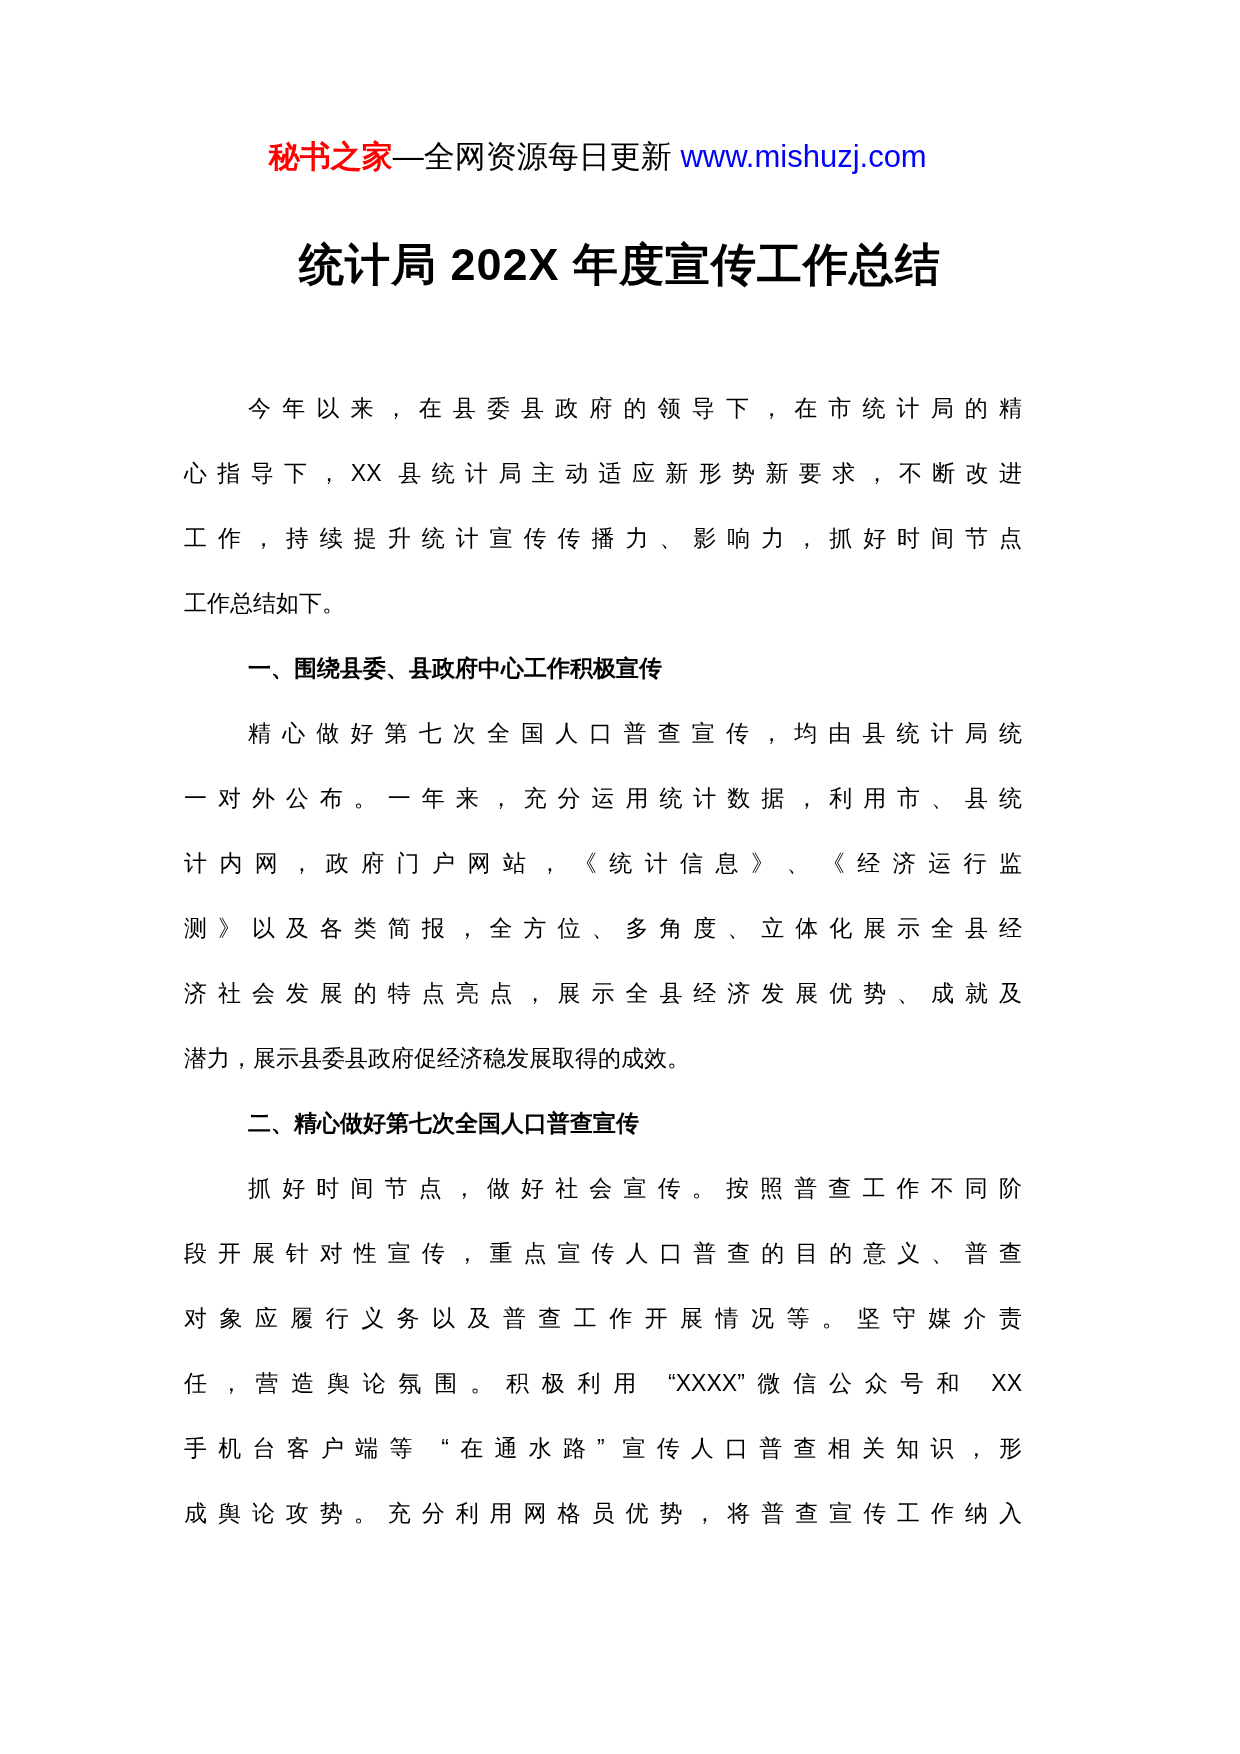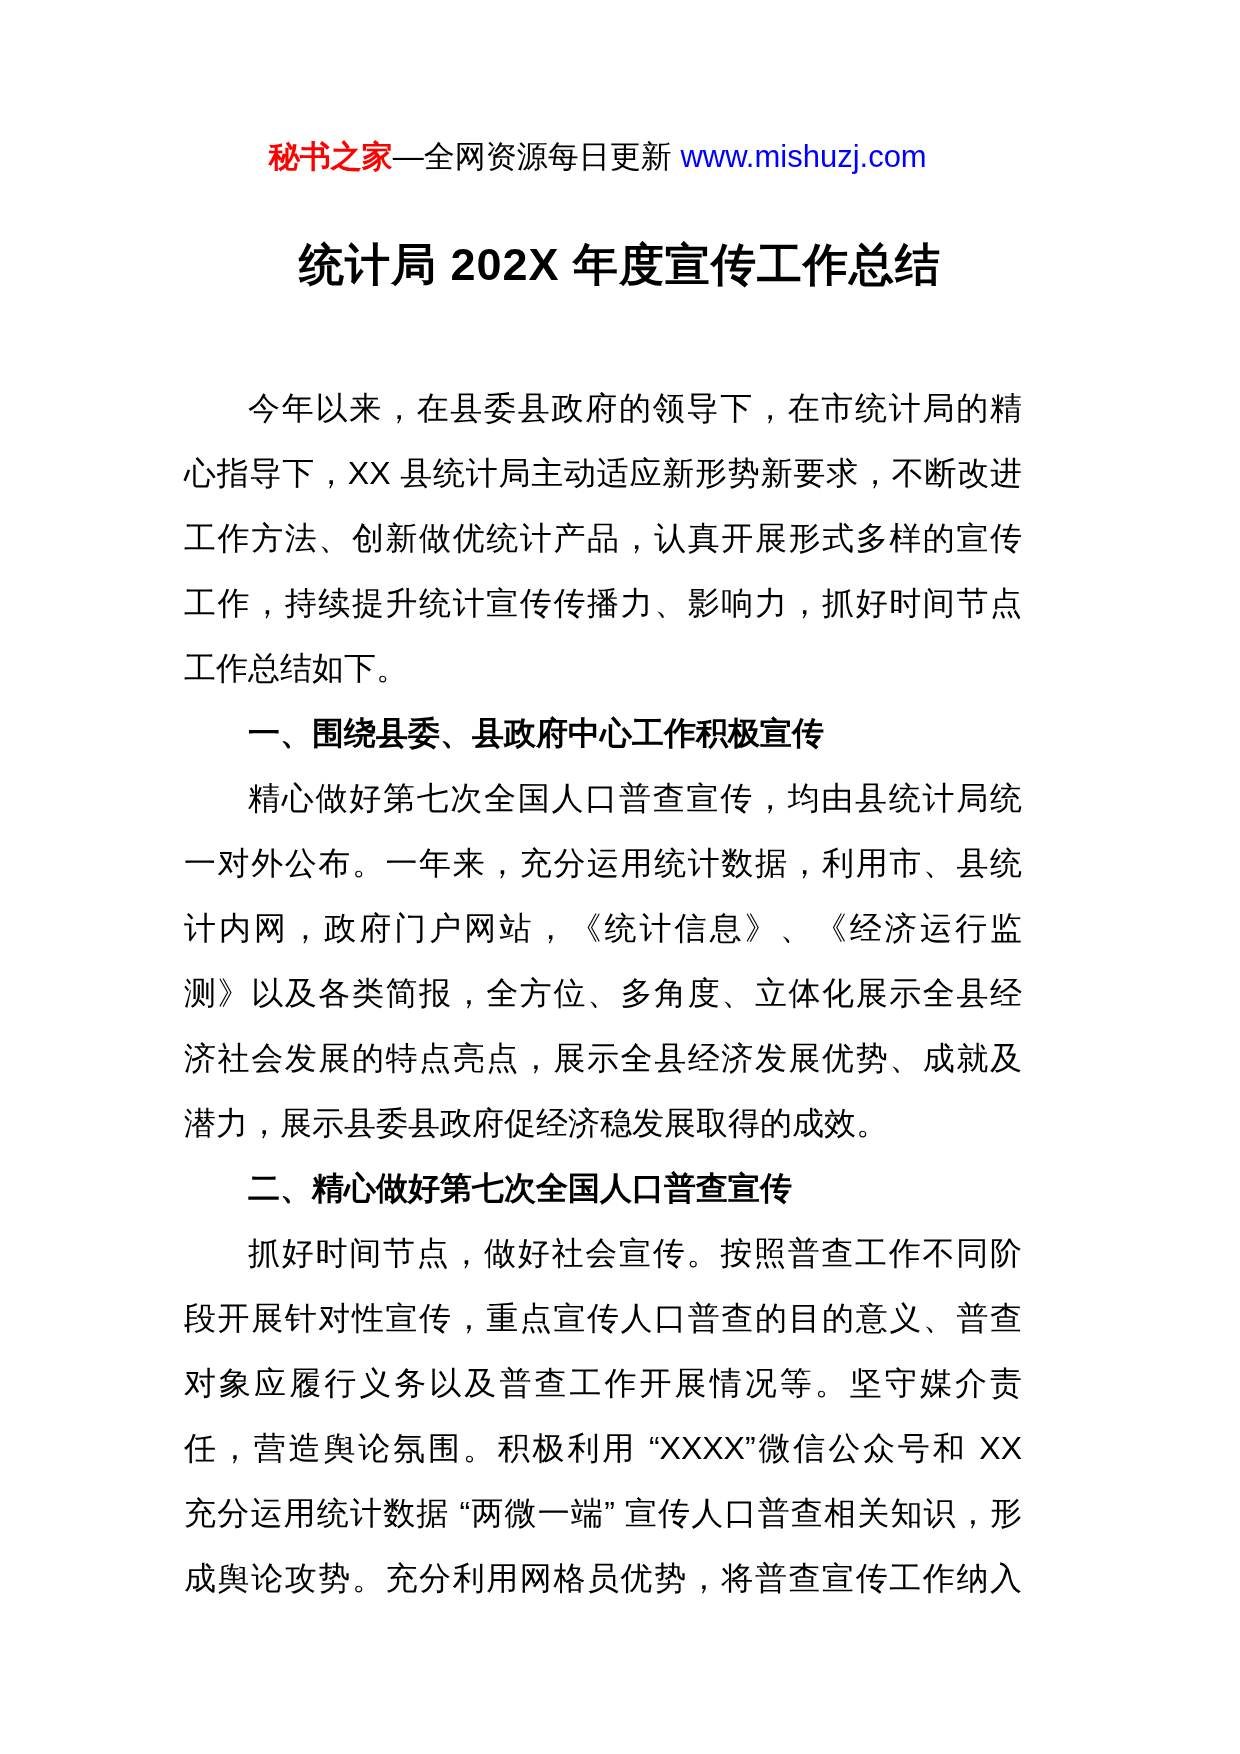--- a/index.html
+++ b/index.html
@@ -26,21 +26,21 @@
     margin:8px 0 0 0;
     text-align:center;
     font-size:45px;
     line-height:62px;
     font-weight:bold;
     letter-spacing:1px;
   }
   .body{
     width:838px;
     margin:80px 0 0 184px;
-    font-size:32px;
+    font-size:23px;
   }
   .line{
     height:65px;
     line-height:65px;
     white-space:nowrap;
     text-align:left;
   }
   .line.stretch{
     white-space:normal;
     text-align:justify;
@@ -55,31 +55,30 @@
 <body>
 
 <div class="page">
   <div class="header">
     <span class="brand" style="color: rgb(255, 0, 0);">秘书之家</span><span class="tagline" style="color: rgb(0, 0, 0);">—全网资源每日更新 </span><span class="url" style="color: rgb(0, 0, 255);">www.mishuzj.com</span>
   </div>
   <h1 class="title">统计局 202X 年度宣传工作总结</h1>
   <div class="body" id="body-lines">
       <div class="line indent stretch">今年以来，在县委县政府的领导下，在市统计局的精</div>
       <div class="line stretch">心指导下，XX 县统计局主动适应新形势新要求，不断改进</div>
-      <div class="line stretch">工作方法、创新做优统计产品，认真开展形式多样的宣传</div>
       <div class="line stretch">工作，持续提升统计宣传传播力、影响力，抓好时间节点</div>
       <div class="line">工作总结如下。</div>
       <div class="line indent bold">一、围绕县委、县政府中心工作积极宣传</div>
       <div class="line indent stretch">精心做好第七次全国人口普查宣传，均由县统计局统</div>
       <div class="line stretch">一对外公布。一年来，充分运用统计数据，利用市、县统</div>
       <div class="line stretch">计内网，政府门户网站，《统计信息》、《经济运行监</div>
       <div class="line stretch">测》以及各类简报，全方位、多角度、立体化展示全县经</div>
       <div class="line stretch">济社会发展的特点亮点，展示全县经济发展优势、成就及</div>
       <div class="line">潜力，展示县委县政府促经济稳发展取得的成效。</div>
       <div class="line indent bold">二、精心做好第七次全国人口普查宣传</div>
       <div class="line indent stretch">抓好时间节点，做好社会宣传。按照普查工作不同阶</div>
       <div class="line stretch">段开展针对性宣传，重点宣传人口普查的目的意义、普查</div>
       <div class="line stretch">对象应履行义务以及普查工作开展情况等。坚守媒介责</div>
       <div class="line stretch">任，营造舆论氛围。积极利用 “XXXX”微信公众号和 XX</div>
-      <div class="line stretch">充分运用统计数据 “两微一端” 宣传人口普查相关知识，形</div>
+      <div class="line stretch">手机台客户端等 “在通水路” 宣传人口普查相关知识，形</div>
       <div class="line stretch">成舆论攻势。充分利用网格员优势，将普查宣传工作纳入</div>
     </div>
 </div>
 
 </body></html>

